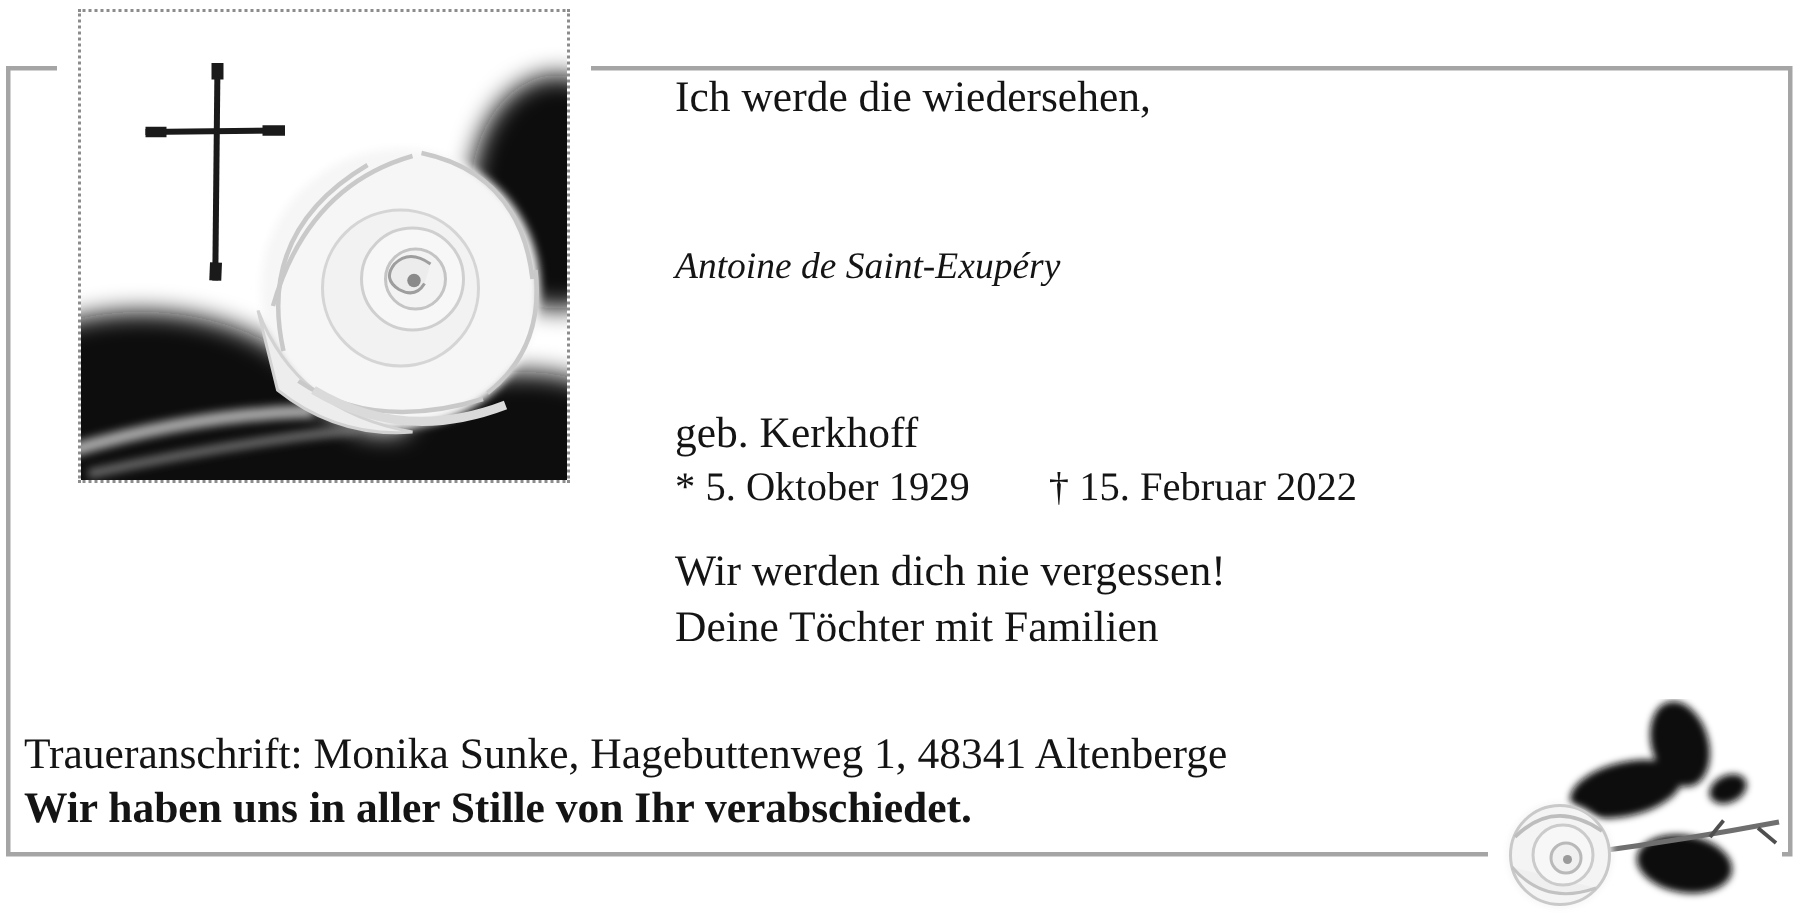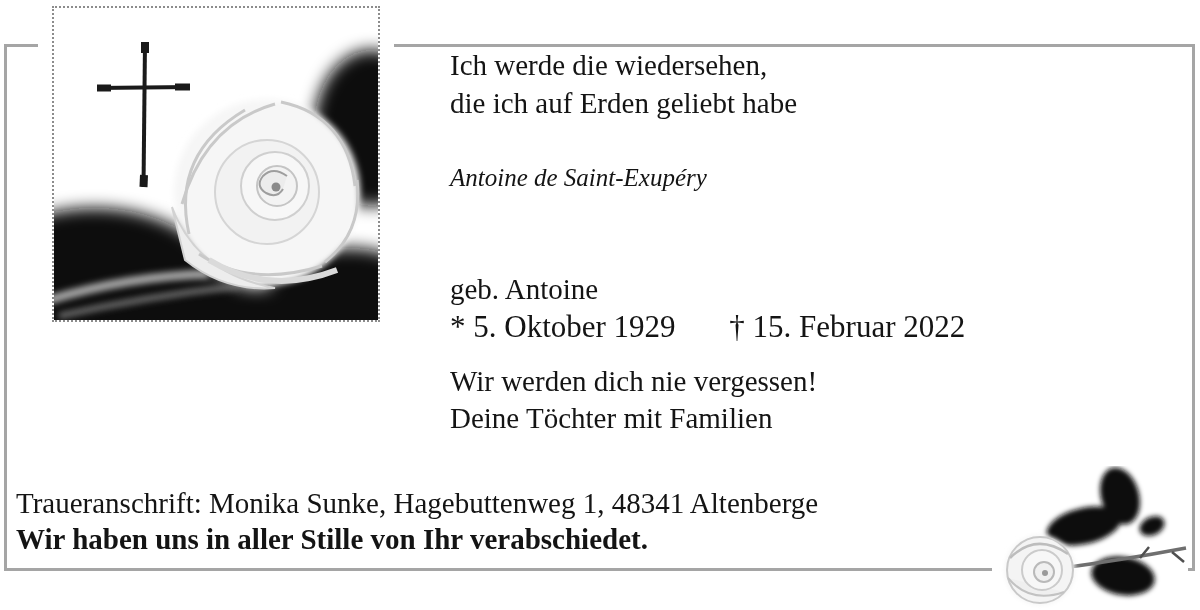--- a/index.html
+++ b/index.html
@@ -56,21 +56,21 @@
     font-size: 62px; line-height: 66px;
     font-weight: bold; font-style: italic;
     letter-spacing: 1px; white-space: nowrap;
   }
   .birth-name {
     position: absolute; left: 450px; top: 273px;
     font-size: 29px; white-space: nowrap;
   }
   .dates {
     position: absolute; left: 450px; top: 309px;
-    font-size: 31px; white-space: nowrap;
+    font-size: 27px; white-space: nowrap;
   }
   .dates .death { margin-left: 46px; }
   .remembrance {
     position: absolute; left: 450px; top: 365px;
     font-size: 29px; white-space: nowrap;
   }
   .mourners {
     position: absolute; left: 450px; top: 402px;
     font-size: 29px; font-weight: normal; white-space: nowrap;
   }
@@ -157,25 +157,24 @@
           <line x1="90" y1="167" x2="89.5" y2="179" stroke-width="8"></line>
           <line x1="43" y1="80" x2="57" y2="80" stroke-width="7"></line>
           <line x1="121" y1="79" x2="136" y2="79" stroke-width="7"></line>
         </g>
       </svg>
     </div>
   </div>
 
   <div class="quote">
     <div>Ich werde die wiedersehen,</div>
-    <div>die ich auf Erden geliebt habe</div>
   </div>
   <div class="quote-attribution">Antoine de Saint-Exupéry</div>
 
-  <div class="birth-name">geb. Antoine</div>
+  <div class="birth-name">geb. Kerkhoff</div>
   <div class="dates">
     <span class="birth">* 5. Oktober 1929</span>
     <span class="death">† 15. Februar 2022</span>
   </div>
 
   <div class="remembrance">Wir werden dich nie vergessen!</div>
   <div class="mourners">Deine Töchter mit Familien</div>
 
   <div class="address">Traueranschrift: Monika Sunke, Hagebuttenweg 1, 48341 Altenberge</div>
   <div class="closing">Wir haben uns in aller Stille von Ihr verabschiedet.</div>

